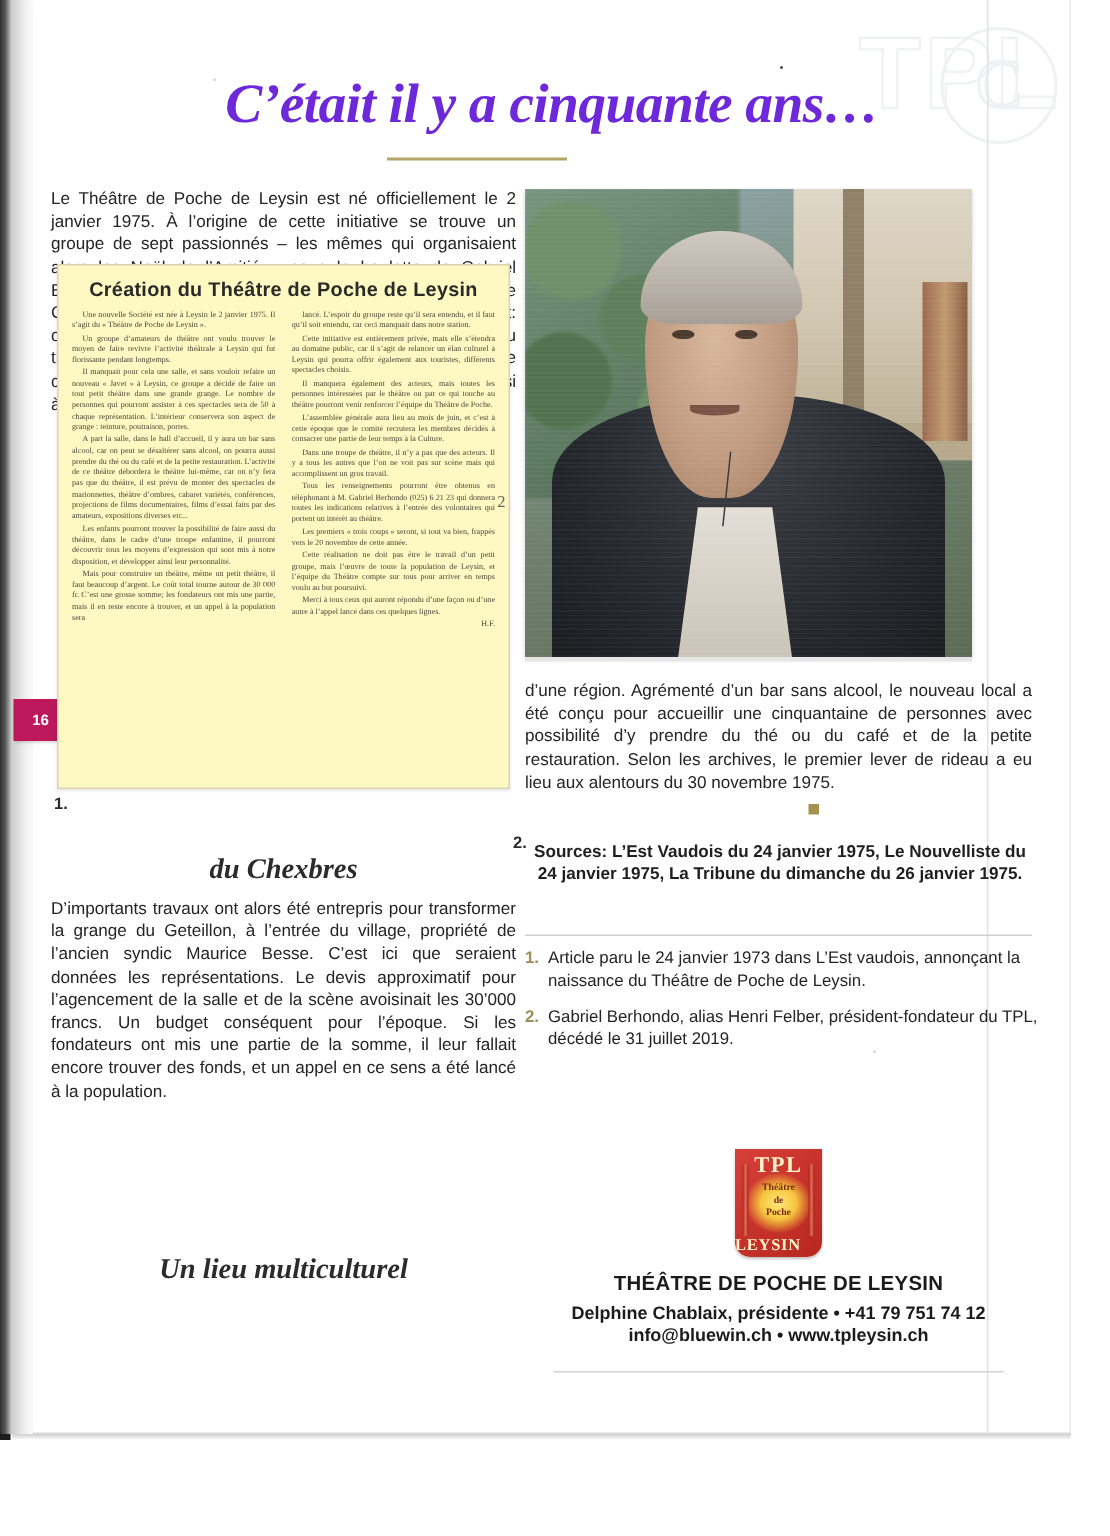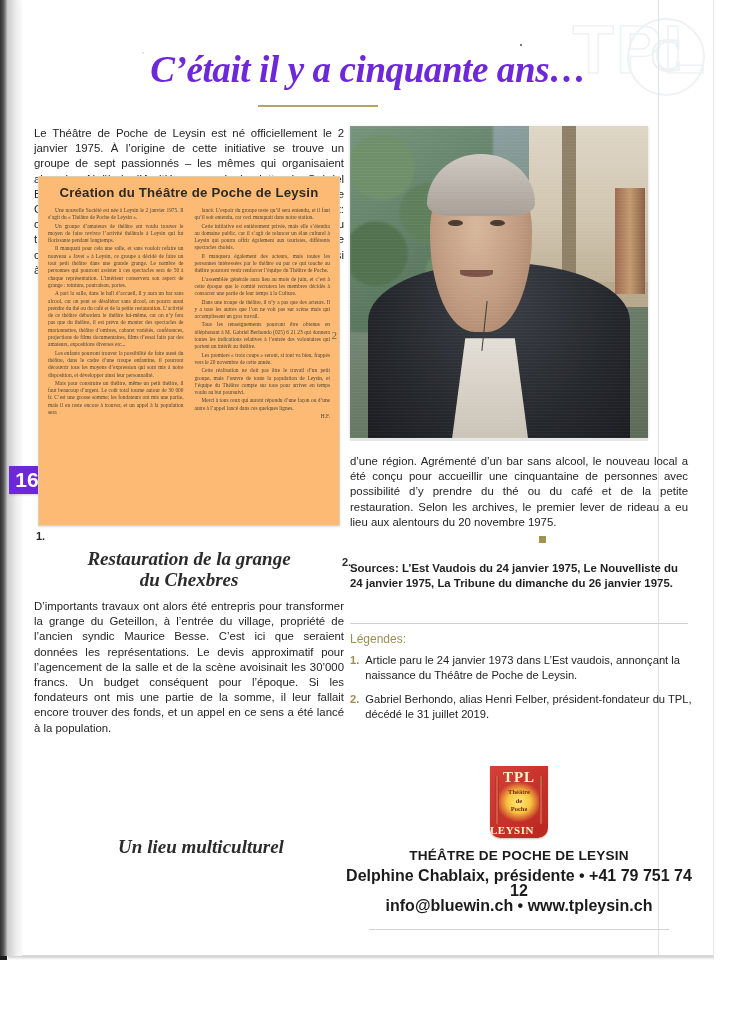--- a/index.html
+++ b/index.html
@@ -101,42 +101,42 @@
   .head-rule {
     position: absolute; left: 236px; top: 105px;
     width: 120px; height: 2px;
     background: #b3a468;
   }
 
   
   .page-chip {
     position: absolute; left: -13px; top: 466px;
     width: 36px; height: 28px;
-    background: #6d28d9;
+    background: #be185d;
     color: #ffffff;
-    font-size: 21px; font-weight: bold;
+    font-size: 10px; font-weight: bold;
     display: flex; align-items: center; justify-content: center;
     box-shadow: 1px 1px 2px rgba(0,0,0,.18);
   }
 
   
   .col-left  { position: absolute; left: 12px;  top: 126px; width: 310px; }
   .col-right { position: absolute; left: 318px; top: 126px; width: 358px; }
 
   .body-text {
     font-size: 11.4px; line-height: 15.2px;
     color: #242424; text-align: justify;
     font-family: "Liberation Sans", sans-serif;
   }
 
   
   .clipping {
     position: absolute; left: 16px; top: 176px;
     width: 302px; height: 350px;
-    background: #fdba74;
+    background: #fef9c3;
     border: 1px solid #ddd2b3;
     padding: 8px 9px 6px 9px;
     box-shadow: 0 1px 2px rgba(0,0,0,.12);
     overflow: hidden;
   }
   .clip-title {
     text-align: center;
     font-family: "Liberation Sans", sans-serif;
     font-weight: bold; font-size: 13.2px;
     color: #2a2a26; letter-spacing: .2px;
@@ -323,21 +323,21 @@
     position: absolute; left: 0; bottom: 3%; width: 100%;
     font-family: "Liberation Serif", serif;
     font-size: 11px; font-weight: bold; color: #fbf3c8;
     letter-spacing: .5px;
   }
   .footer-name {
     text-align: center; font-size: 13.6px; font-weight: bold;
     color: #1b1b1b; margin-top: 10px; letter-spacing: .2px;
   }
   .footer-contact {
-    text-align: center; font-size: 16px; font-weight: bold;
+    text-align: center; font-size: 12px; font-weight: bold;
     color: #1b1b1b; line-height: 15px; margin-top: 5px;
   }
   .footer-rule {
     width: 300px; height: 1px; background: #d3d3d3; margin: 16px auto 0 auto;
   }
   .footer-photos {
     text-align: center; font-size: 10.6px; font-weight: bold;
     color: #2b2b2b; margin-top: 9px;
   }
   .speck { position: absolute; background: #d8d8d8; border-radius: 50%; }
@@ -394,27 +394,27 @@
             <p>Cette réalisation ne doit pas être le travail d’un petit groupe, mais l’œuvre de toute la population de Leysin, et l’équipe du Théâtre compte sur tous pour arriver en temps voulu au but poursuivi.</p>
             <p>Merci à tous ceux qui auront répondu d’une façon ou d’une autre à l’appel lancé dans ces quelques lignes.</p>
             <p class="sig">H.F.</p>
           </div>
       </div>
       <div class="clip-pagenum">2</div>
     </div>
 
     <div style="position:absolute;left:12px;top:548px;width:310px;">
       <div class="sec-head">
-        <span>Restauration de la grange</span><br>
+        <br>
         <span>du Chexbres</span>
       </div>
       <div class="body-text" style="margin-top:9px;">D’importants travaux ont alors été entrepris pour transformer la grange du Geteillon, à l’entrée du village, propriété de l’ancien syndic Maurice Besse. C’est ici que seraient données les représentations. Le devis approximatif pour l’agencement de la salle et de la scène avoisinait les 30’000 francs. Un budget conséquent pour l’époque. Si les fondateurs ont mis une partie de la somme, il leur fallait encore trouver des fonds, et un appel en ce sens a été lancé à la population.</div>
     </div>
 
-    <div style="position:absolute;left:24px;top:836px;width:310px;">
+    <div style="position:absolute;left:12px;top:836px;width:310px;">
       <div class="sec-head">Un lieu multiculturel</div>
     </div>
 
     <div class="col-right">
 
       <div class="photo-wrap">
         <div class="ph-sky"></div>
         <div class="ph-foliage"></div>
         <div class="ph-window"></div>
         <div class="ph-window-frame"></div>
@@ -426,28 +426,27 @@
         <div class="ph-hair"></div>
         <div class="ph-eye-l"></div>
         <div class="ph-eye-r"></div>
         <div class="ph-mouth"></div>
         <div class="ph-cord"></div>
         <div class="photo-grain"></div>
       </div>
       <div class="sep-bar"></div>
       <div class="fig-label-2">2.</div>
 
-      <div class="body-text" style="position:absolute;left:10px;top:328px;width:338px;">d’une région. Agrémenté d’un bar sans alcool, le nouveau local a été conçu pour accueillir une cinquantaine de personnes avec possibilité d’y prendre du thé ou du café et de la petite restauration. Selon les archives, le premier lever de rideau a eu lieu aux alentours du 20 novembre 1975.</div>
+      <div class="body-text" style="position:absolute;left:10px;top:328px;width:338px;">d’une région. Agrémenté d’un bar sans alcool, le nouveau local a été conçu pour accueillir une cinquantaine de personnes avec possibilité d’y prendre du thé ou du café et de la petite restauration. Selon les archives, le premier lever de rideau a eu lieu aux alentours du 30 novembre 1975.</div>
       <span class="endmark" style="position:absolute;left:195px;top:410px;"></span>
 
-      <div class="sources" style="position:absolute;left:10px;top:435px;width:340px;">Sources: L’Est Vaudois du 24 janvier 1975, Le Nouvelliste du 24 janvier 1975, La Tribune du dimanche du 26 janvier 1975.</div>
+      <div class="sources" style="position:absolute;left:10px;top:435px;width:340px;text-align:center;">Sources: L’Est Vaudois du 24 janvier 1975, Le Nouvelliste du 24 janvier 1975, La Tribune du dimanche du 26 janvier 1975.</div>
 
       <div style="position:absolute;left:0;top:477px;width:358px;">
         <div class="legend-rule"></div>
-        <div class="legend-title">Légendes:</div>
 
         <div class="legend-item">
           <span class="legend-num">1.</span>
           <span>Article paru le 24 janvier 1973 dans L’Est vaudois, annonçant la naissance du Théâtre de Poche de Leysin.</span>
         </div>
         <div class="legend-item">
           <span class="legend-num">2.</span>
           <span>Gabriel Berhondo, alias Henri Felber, président-fondateur du TPL, décédé le 31 juillet 2019.</span>
         </div>
       </div>

